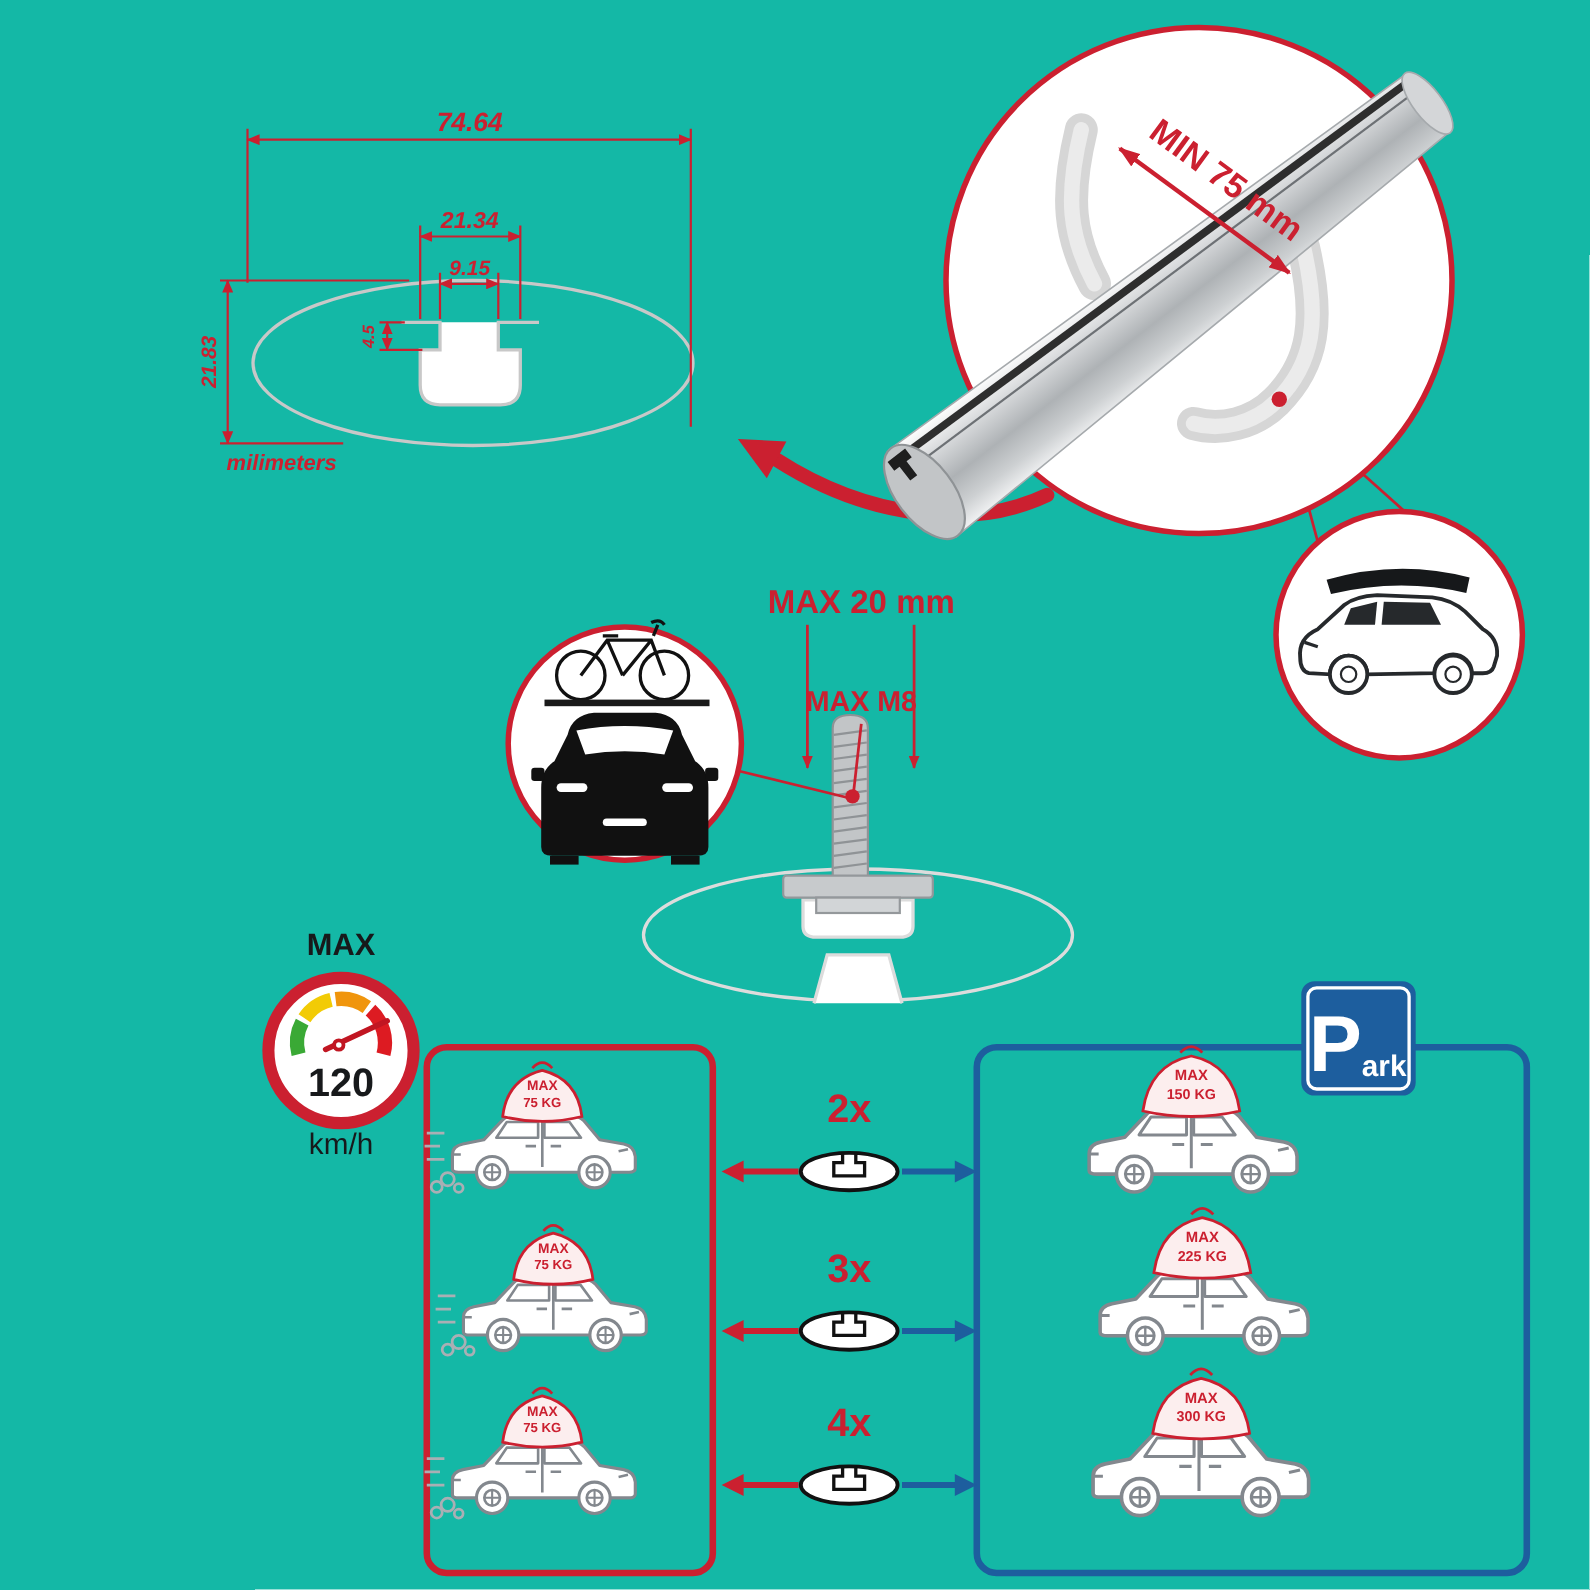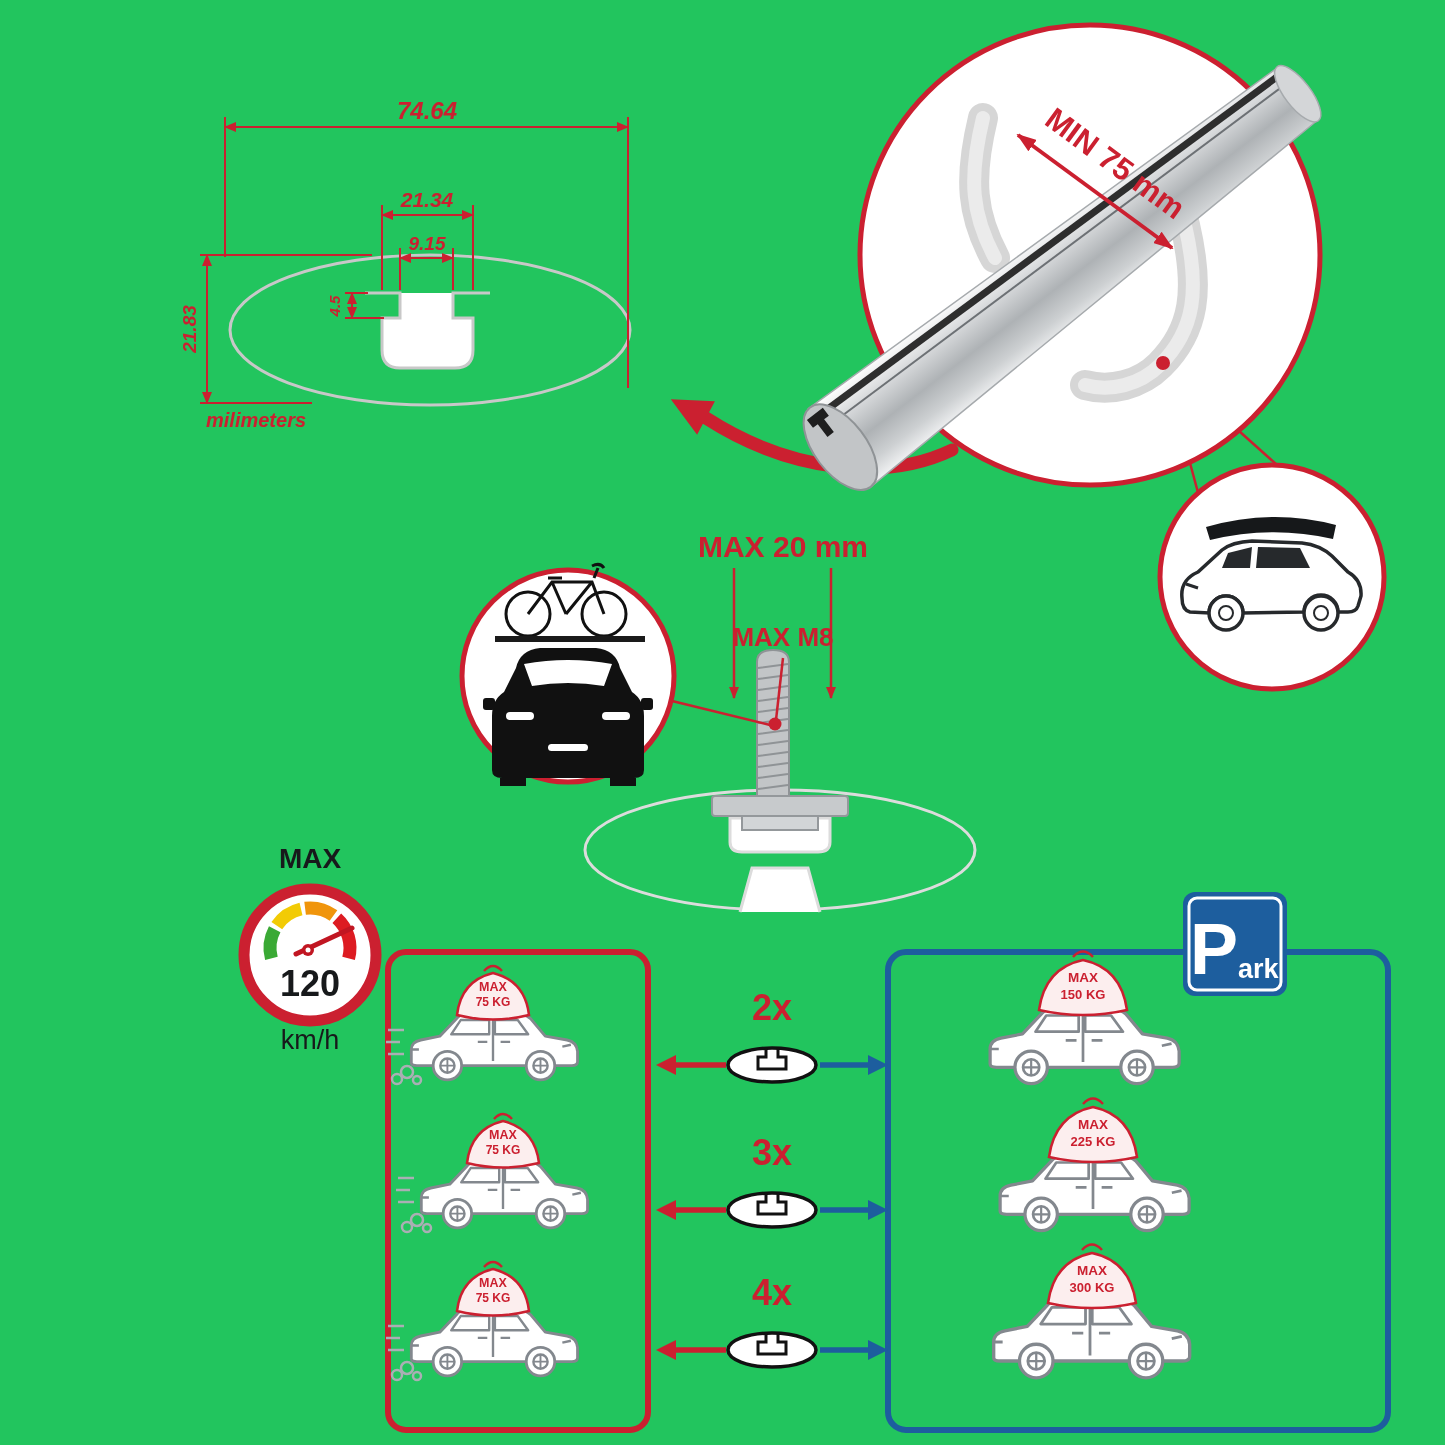--- a/index.html
+++ b/index.html
@@ -1,17 +1,17 @@
 <!DOCTYPE html>
 <html><head>
 <meta charset="utf-8">
 <style>
   html,body{margin:0;padding:0;background:#fff;}
   body{width:1445px;height:1445px;overflow:hidden;font-family:"Liberation Sans",sans-serif;}
-  .canvas{position:relative;width:1445px;height:1445px;background:#22c55e;}
+  .canvas{position:relative;width:1445px;height:1445px;background:#14b8a6;}
   svg{display:block;}
   text{font-family:"Liberation Sans",sans-serif;}
   .dimnum{fill:#cb2030;font-style:italic;font-weight:700;}
   .redlabel{fill:#cb2030;font-weight:700;}
   .blacklabel{fill:#17191b;font-weight:700;}
   .whitelabel{fill:#ffffff;font-weight:700;}
   .bagtext{fill:#cb2030;font-weight:700;}
 </style>
 </head>
 <body>

